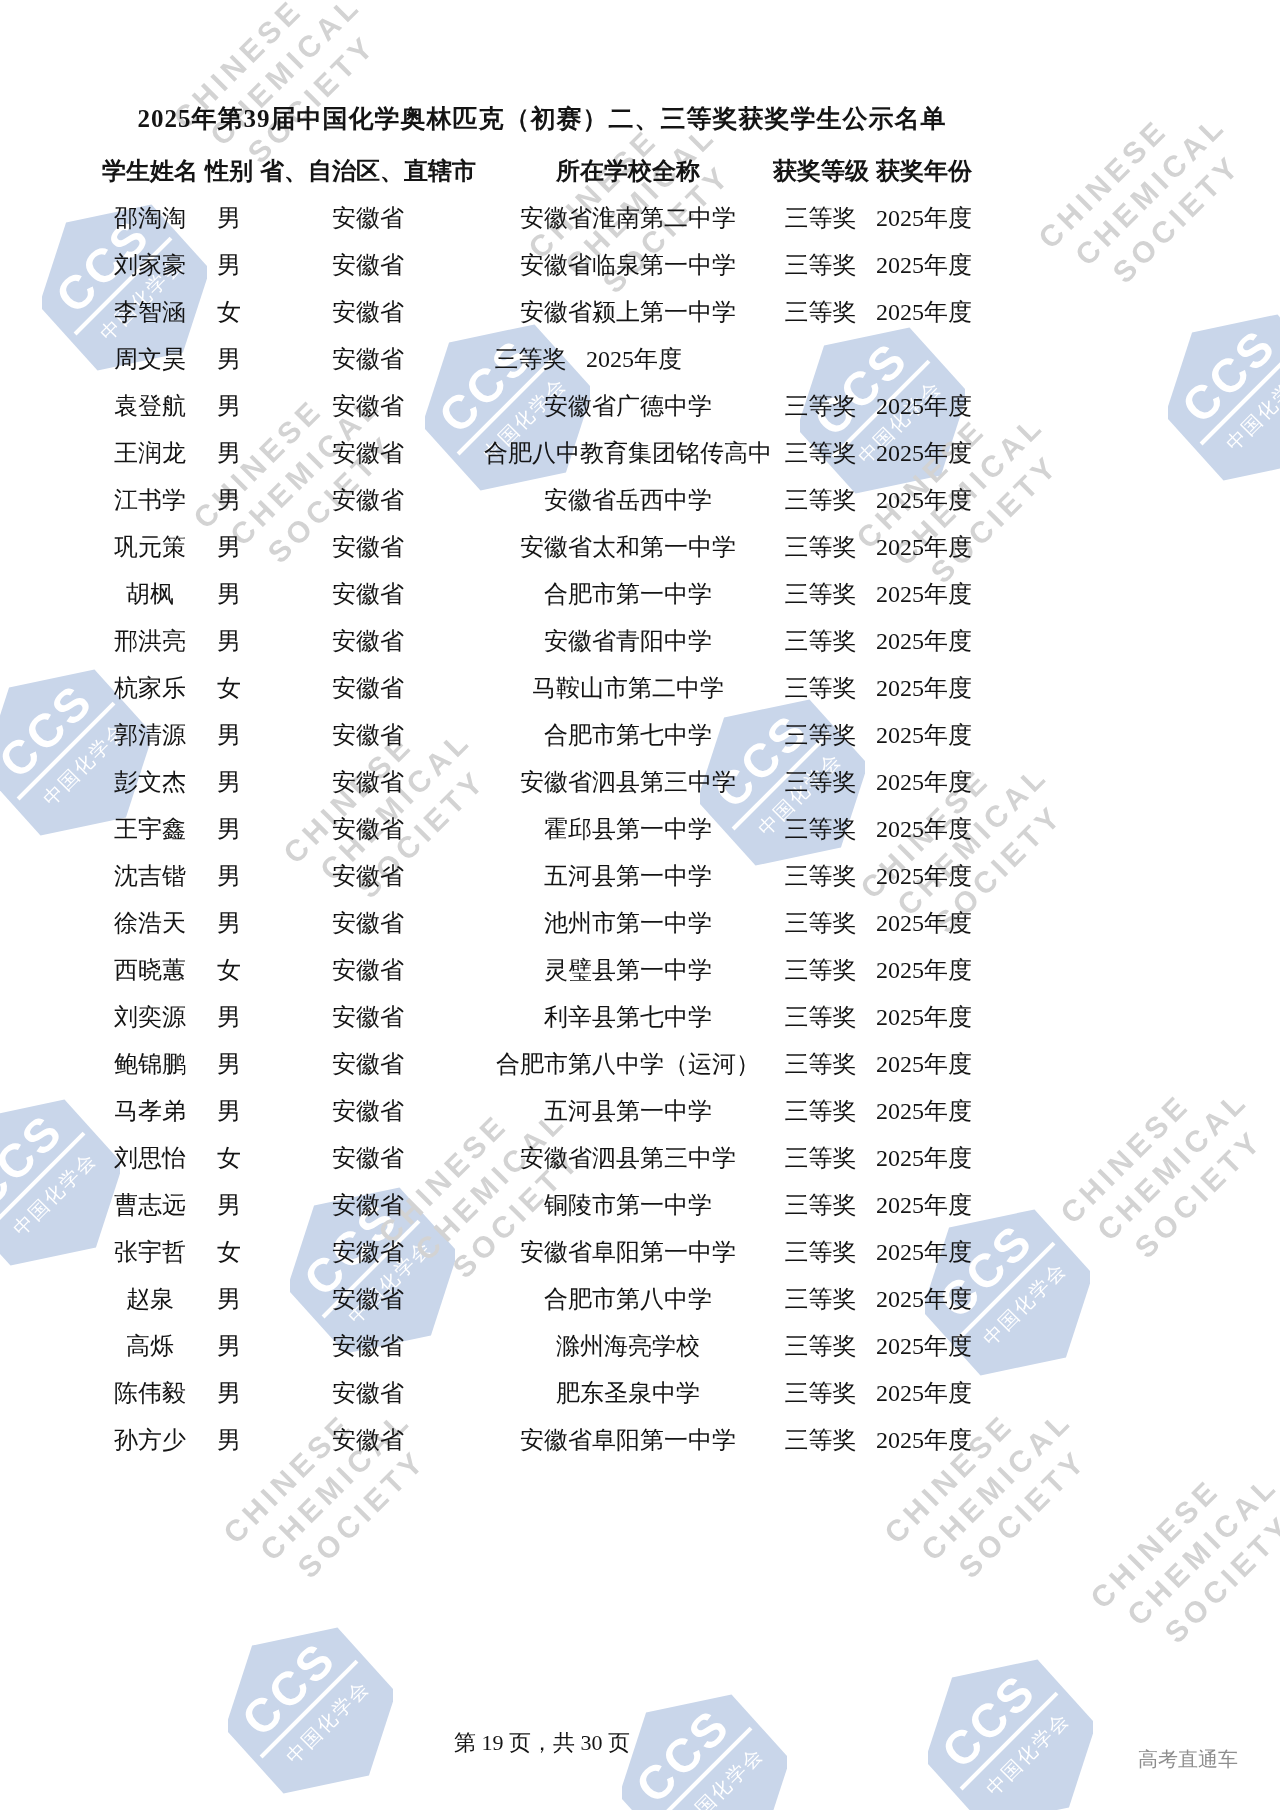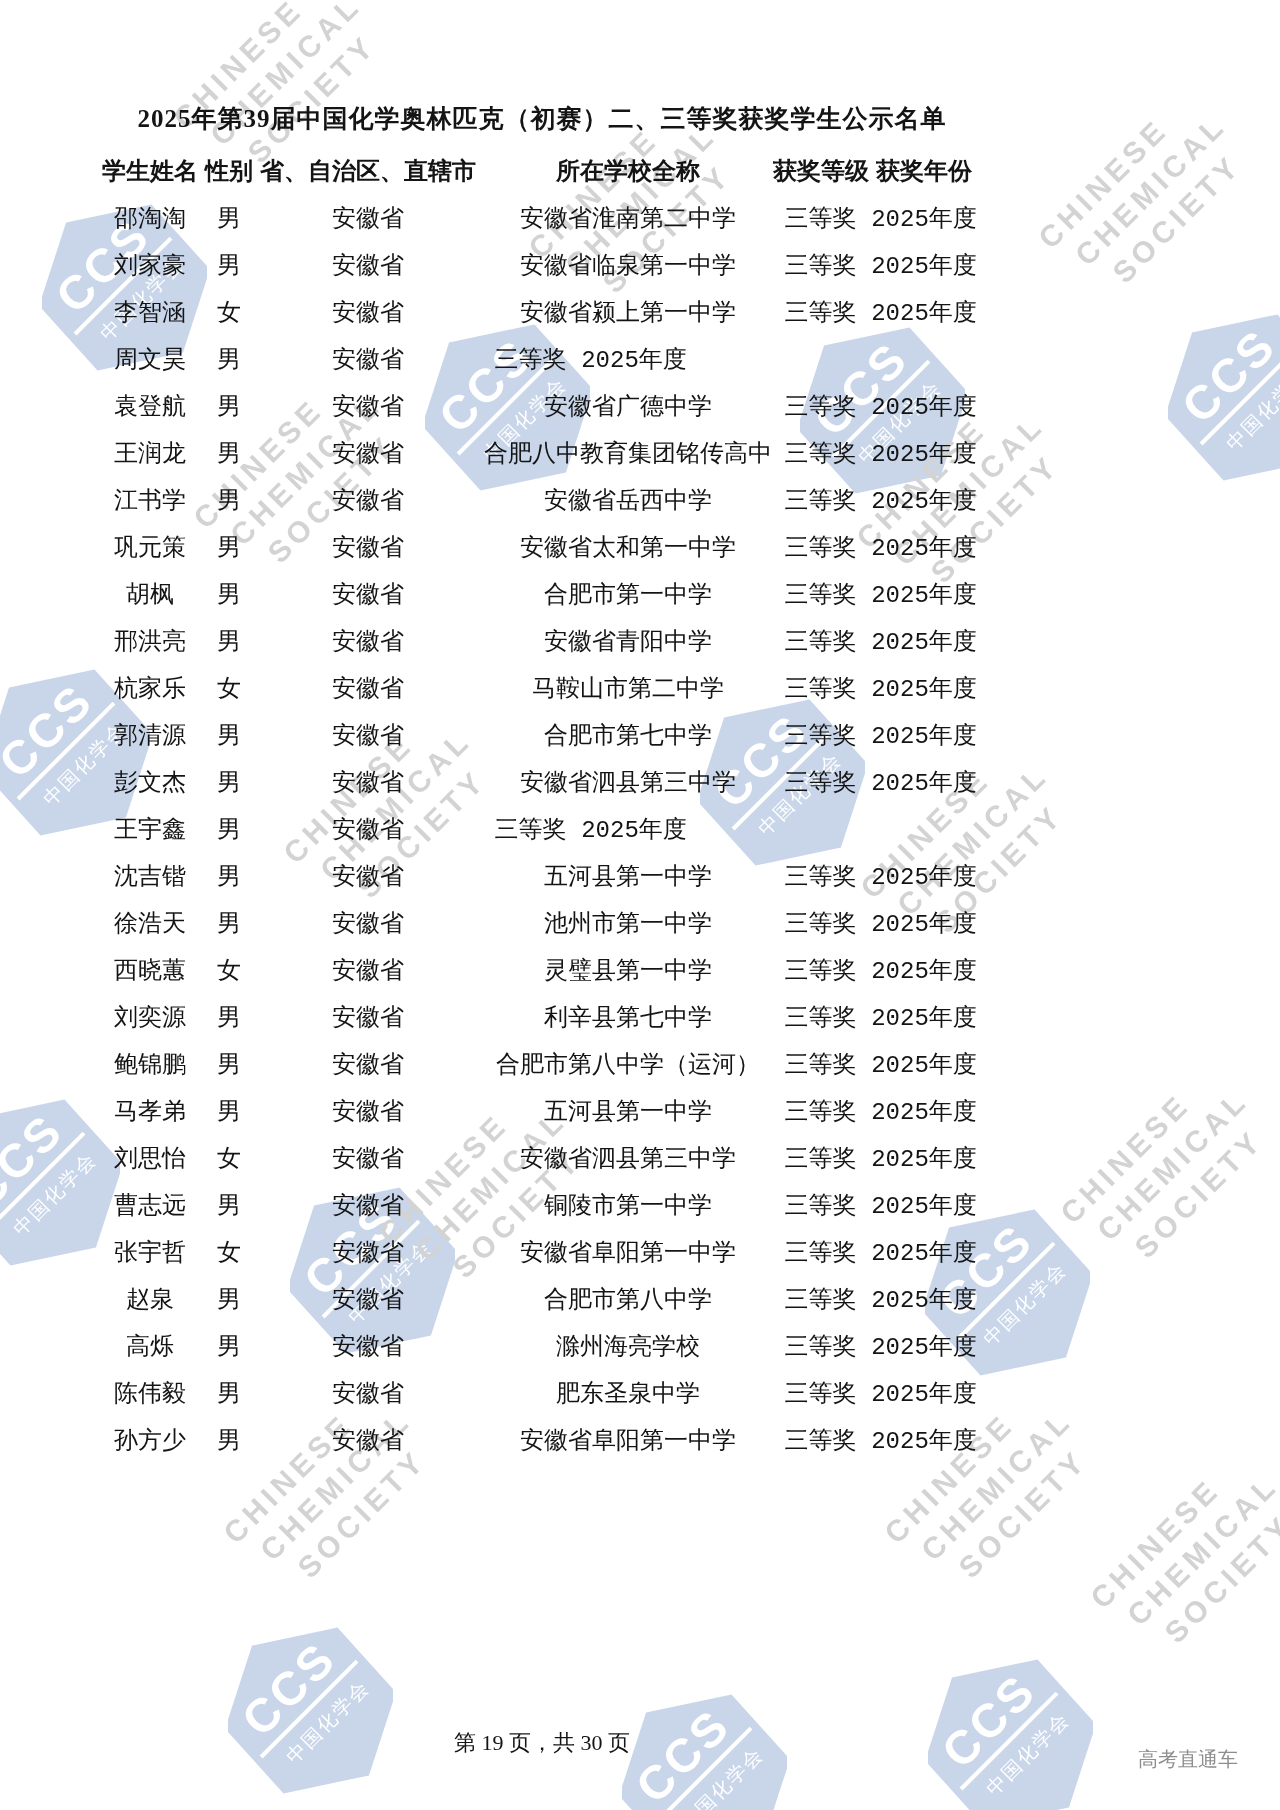--- a/index.html
+++ b/index.html
@@ -22,21 +22,21 @@
   }
   .wm-text span{display:block;}
   .wm-text span:nth-child(2){margin-left:14px;}
   .wm-text span:nth-child(3){margin-left:28px;}
   
   .content{position:absolute;inset:0;z-index:1;padding-left:35px;}
   .title{
     position:absolute;top:102px;left:0;width:1084px;text-align:center;
     font-size:25px;font-weight:bold;letter-spacing:1px;
   }
-  .table{position:absolute;left:95px;top:147px;width:885px;font-family:Liberation Mono, monospace;}
+  .table{position:absolute;left:95px;top:147px;width:885px;}
   .trow{display:flex;height:47px;align-items:center;}
   .trow.head .cell{font-weight:bold;}
   .cell{text-align:center;font-size:24px;overflow:visible;white-space:nowrap;}
   .col-name{width:110px;}
   .col-gender{width:48px;}
   .col-province{width:230px;}
   .col-school{width:290px;}
   .col-award{width:95px;}
   .col-year{width:112px;}
   .footer{
@@ -348,20 +348,21 @@
     <div class="cell col-gender">男</div>
     <div class="cell col-province">安徽省</div>
     <div class="cell col-school">安徽省泗县第三中学</div>
     <div class="cell col-award">三等奖</div>
     <div class="cell col-year">2025年度</div>
   </div>
           <div class="trow">
     <div class="cell col-name">王宇鑫</div>
     <div class="cell col-gender">男</div>
     <div class="cell col-province">安徽省</div>
+    <div class="cell col-school">霍邱县第一中学</div>
     <div class="cell col-award">三等奖</div>
     <div class="cell col-year">2025年度</div>
   </div>
           <div class="trow">
     <div class="cell col-name">沈吉锴</div>
     <div class="cell col-gender">男</div>
     <div class="cell col-province">安徽省</div>
     <div class="cell col-school">五河县第一中学</div>
     <div class="cell col-award">三等奖</div>
     <div class="cell col-year">2025年度</div>

